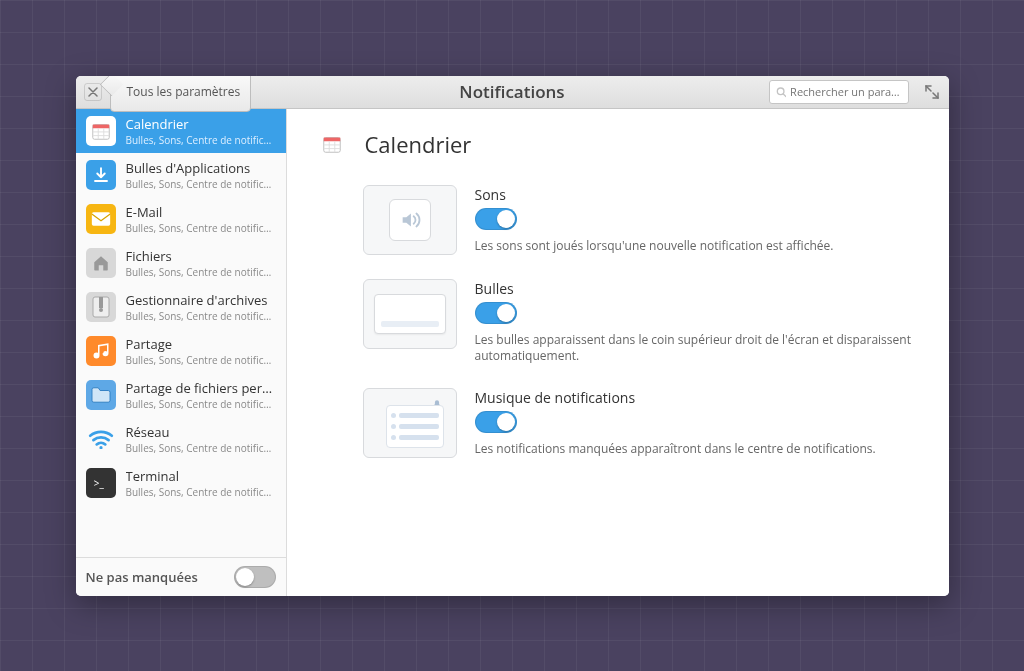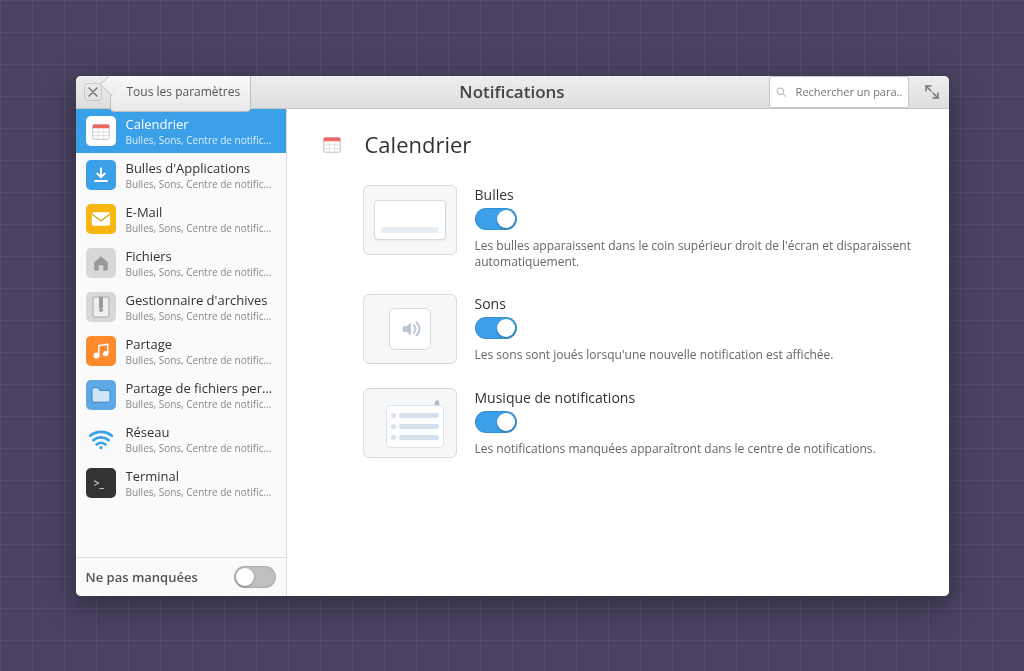--- a/index.html
+++ b/index.html
@@ -56,24 +56,24 @@
   transform:rotate(45deg);
   border-bottom-left-radius:2px;
 }
 .titlebar-title{
   position:absolute;left:0;right:0;
   text-align:center;font-size:17px;font-weight:600;color:#444;
   pointer-events:none;
 }
 .search-box{
   margin-left:auto;
-  height:32px;width:140px;
+  height:24px;width:140px;
   border:1px solid #c5c5c5;border-radius:3px;
   background:#fff;
-  display:flex;align-items:center;gap:10px;padding:0 6px;
+  display:flex;align-items:center;gap:4px;padding:0 6px;
 }
 .search-box svg{opacity:0.5}
 .search-box input{
   border:none;outline:none;font-size:11px;width:100%;color:#333;background:transparent;
 }
 .maximize-btn{
   margin-left:6px;width:18px;height:18px;
   display:flex;align-items:center;justify-content:center;
   color:#666;font-size:14px;
 }
@@ -321,47 +321,47 @@
                 <line x1="9" y1="9" x2="9" y2="21" stroke="#ddd"></line>
                 <line x1="15" y1="9" x2="15" y2="21" stroke="#ddd"></line>
               </svg>
             </div>
           </div>
         <h1>Calendrier</h1>
       </div>
       <div id="settings">
           <div class="setting">
     <div class="setting-preview">
+              <div class="sound-preview">
+                <svg width="22" height="22" viewBox="0 0 24 24">
+                  <path d="M4 9v6h4l5 4V5L8 9H4z" fill="#b9c7d6"></path>
+                  <path d="M16 8a5 5 0 010 8M19 5a9 9 0 010 14" stroke="#b9c7d6" stroke-width="2" fill="none" stroke-linecap="round"></path>
+                </svg>
+              </div>
+            </div>
+    <div class="setting-body">
+      <div class="setting-title">Sons</div>
+      <div class="toggle on">
+                <div class="knob"></div>
+              </div>
+      <div class="setting-desc">Les sons sont joués lorsqu'une nouvelle notification est affichée.</div>
+    </div>
+          </div>
+          <div class="setting">
+    <div class="setting-preview">
               <div class="bubble-preview">
                 <div class="bar"></div>
               </div>
             </div>
     <div class="setting-body">
       <div class="setting-title">Bulles</div>
       <div class="toggle on">
                 <div class="knob"></div>
               </div>
       <div class="setting-desc">Les bulles apparaissent dans le coin supérieur droit de l'écran et disparaissent automatiquement.</div>
-    </div>
-          </div>
-          <div class="setting">
-    <div class="setting-preview">
-              <div class="sound-preview">
-                <svg width="22" height="22" viewBox="0 0 24 24">
-                  <path d="M4 9v6h4l5 4V5L8 9H4z" fill="#b9c7d6"></path>
-                  <path d="M16 8a5 5 0 010 8M19 5a9 9 0 010 14" stroke="#b9c7d6" stroke-width="2" fill="none" stroke-linecap="round"></path>
-                </svg>
-              </div>
-            </div>
-    <div class="setting-body">
-      <div class="setting-title">Sons</div>
-      <div class="toggle on">
-                <div class="knob"></div>
-              </div>
-      <div class="setting-desc">Les sons sont joués lorsqu'une nouvelle notification est affichée.</div>
     </div>
           </div>
           <div class="setting">
     <div class="setting-preview">
               <div class="nc-preview">
                 <svg width="10" height="10" viewBox="0 0 24 24" style="position:absolute;top:2px;right:6px">
                   <path d="M12 3a5 5 0 00-5 5v4l-2 3h14l-2-3V8a5 5 0 00-5-5z" fill="#a9bdd3"></path>
                 </svg>
                 <div class="nc-panel">
                   <div style="display:flex;align-items:center">

